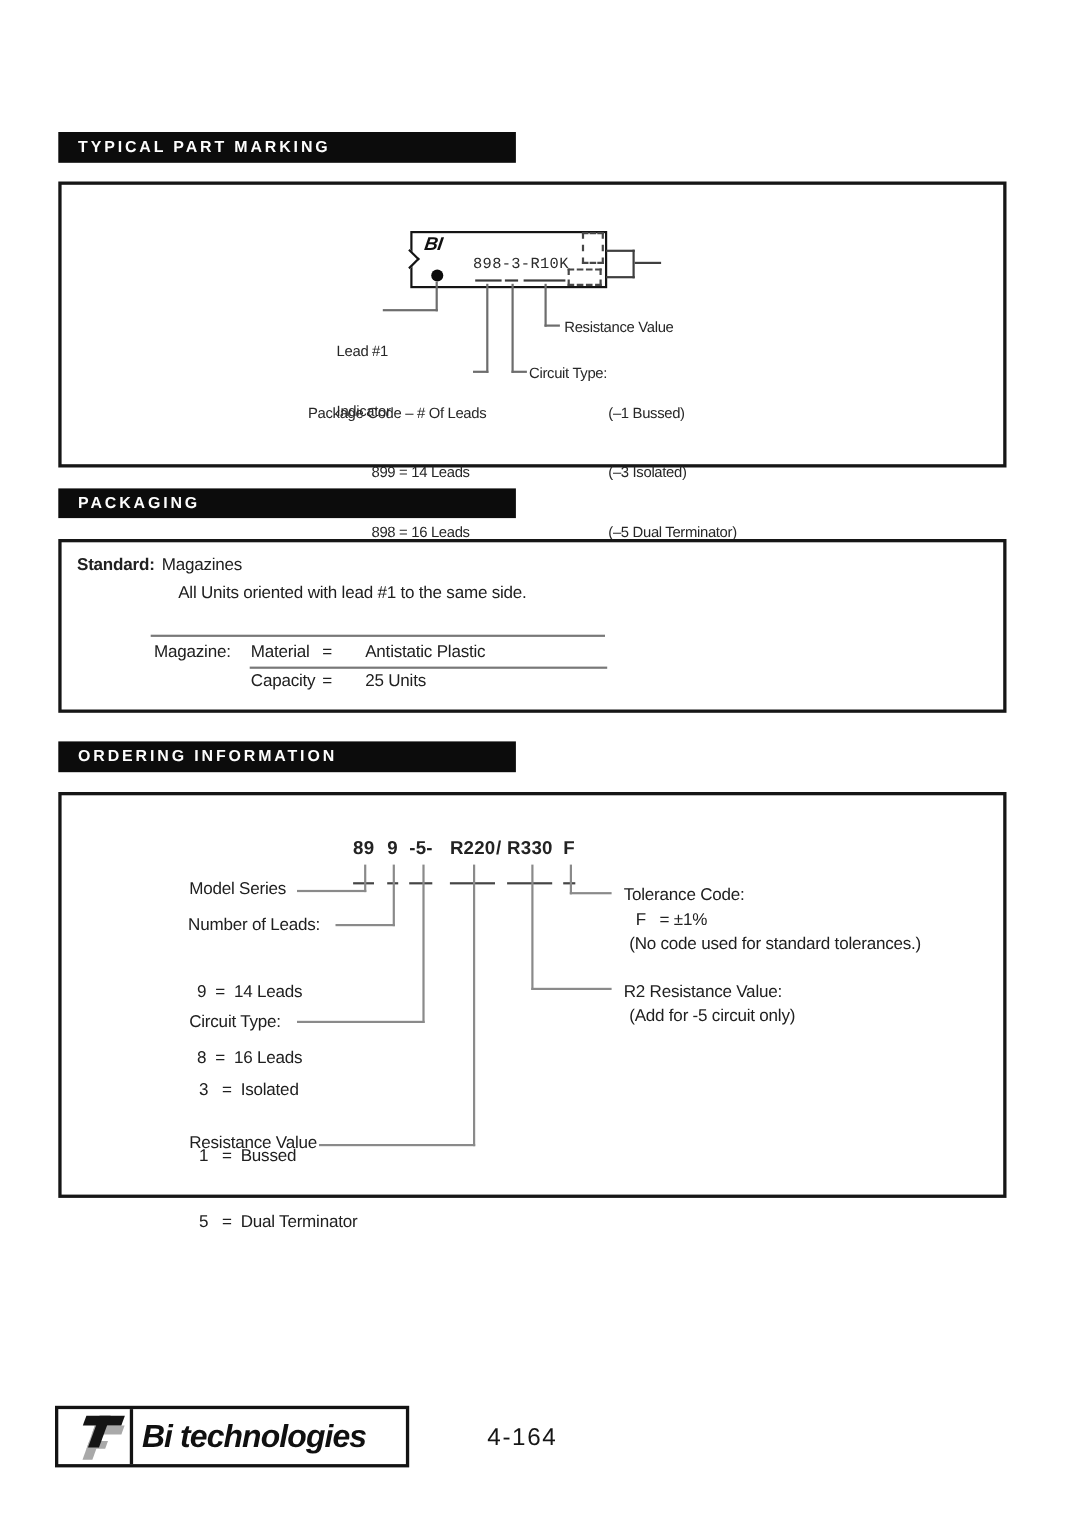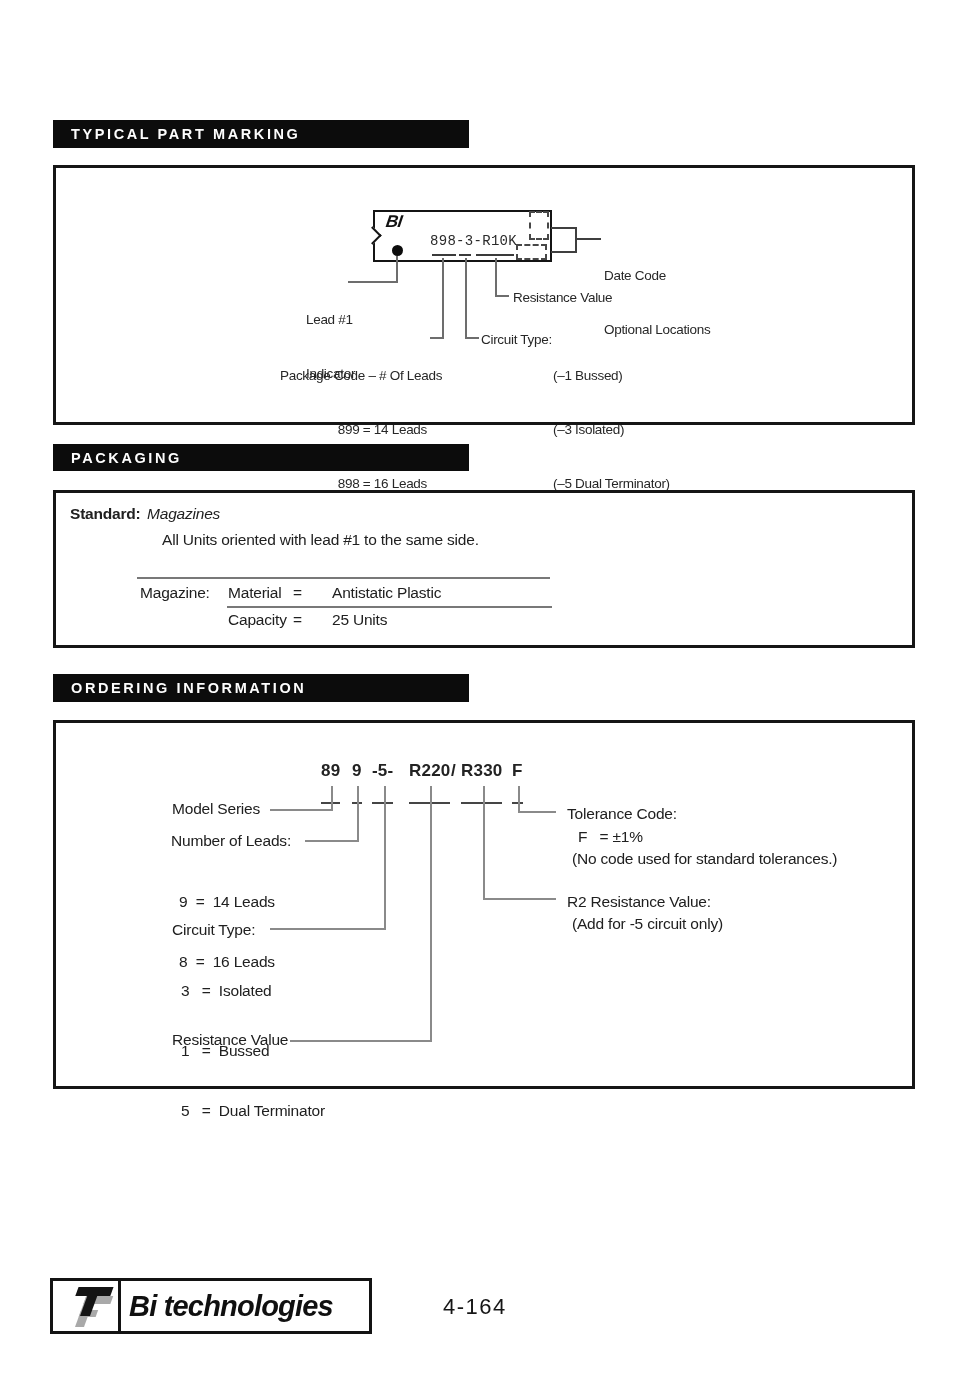--- a/index.html
+++ b/index.html
@@ -61,24 +61,20 @@
     <div class="mline" style="left:101px;width:38px;"></div>
   </div>
 
   <div class="dash" style="left:529px;top:211px;width:20px;height:29px;"></div>
   <div class="dash" style="left:516px;top:244px;width:31px;height:16px;"></div>
 
   <div class="hl dark" style="left:551px;top:227px;width:26px;"></div>
   <div class="hl dark" style="left:551px;top:251px;width:26px;"></div>
   <div class="vl dark" style="left:575px;top:227px;height:26px;"></div>
   <div class="hl dark" style="left:577px;top:238px;width:24px;"></div>
-  <div class="lbl s1" style="left:604px;top:231px;">
-    <div>Date Code</div>
-    <div>Optional Locations</div>
-  </div>
 
   <div class="vl" style="left:396px;top:256px;height:27px;"></div>
   <div class="hl" style="left:348px;top:281px;width:50px;"></div>
   <div class="lbl s1" style="left:306px;top:275px;">
     <div>Lead #1</div>
     <div>Indicator</div>
   </div>
 
   <div class="vl" style="left:495px;top:258px;height:39px;"></div>
   <div class="hl" style="left:495px;top:295px;width:14px;"></div>
@@ -98,21 +94,21 @@
   <div class="lbl s1" style="left:553px;top:331px;">
     <div>(–1 Bussed)</div>
     <div>(–3 Isolated)</div>
     <div>(–5 Dual Terminator)</div>
   </div>
 
   <div class="bar" style="top:444px;height:27px;line-height:28px;">PACKAGING</div>
 
   <div class="box" style="top:490px;height:158px;"></div>
   <div class="lbl s2 b" style="left:70px;top:504px;">Standard:</div>
-  <div class="lbl s2" style="left:147px;top:504px;font-style:italic;">Magazines</div>
+  <div class="lbl s2" style="left:147px;top:504px;">Magazines</div>
   <div class="lbl s2" style="left:162px;top:530px;">All Units oriented with lead #1 to the same side.</div>
 
   <div class="hl" style="left:137px;top:577px;width:413px;background:#787878;"></div>
   <div class="lbl s2" style="left:140px;top:583px;">Magazine:</div>
   <div class="lbl s2" style="left:228px;top:583px;">Material</div>
   <div class="lbl s2" style="left:293px;top:583px;">=</div>
   <div class="lbl s2" style="left:332px;top:583px;">Antistatic Plastic</div>
   <div class="hl" style="left:227px;top:606px;width:325px;background:#787878;"></div>
   <div class="lbl s2" style="left:228px;top:610px;">Capacity</div>
   <div class="lbl s2" style="left:293px;top:610px;">=</div>

